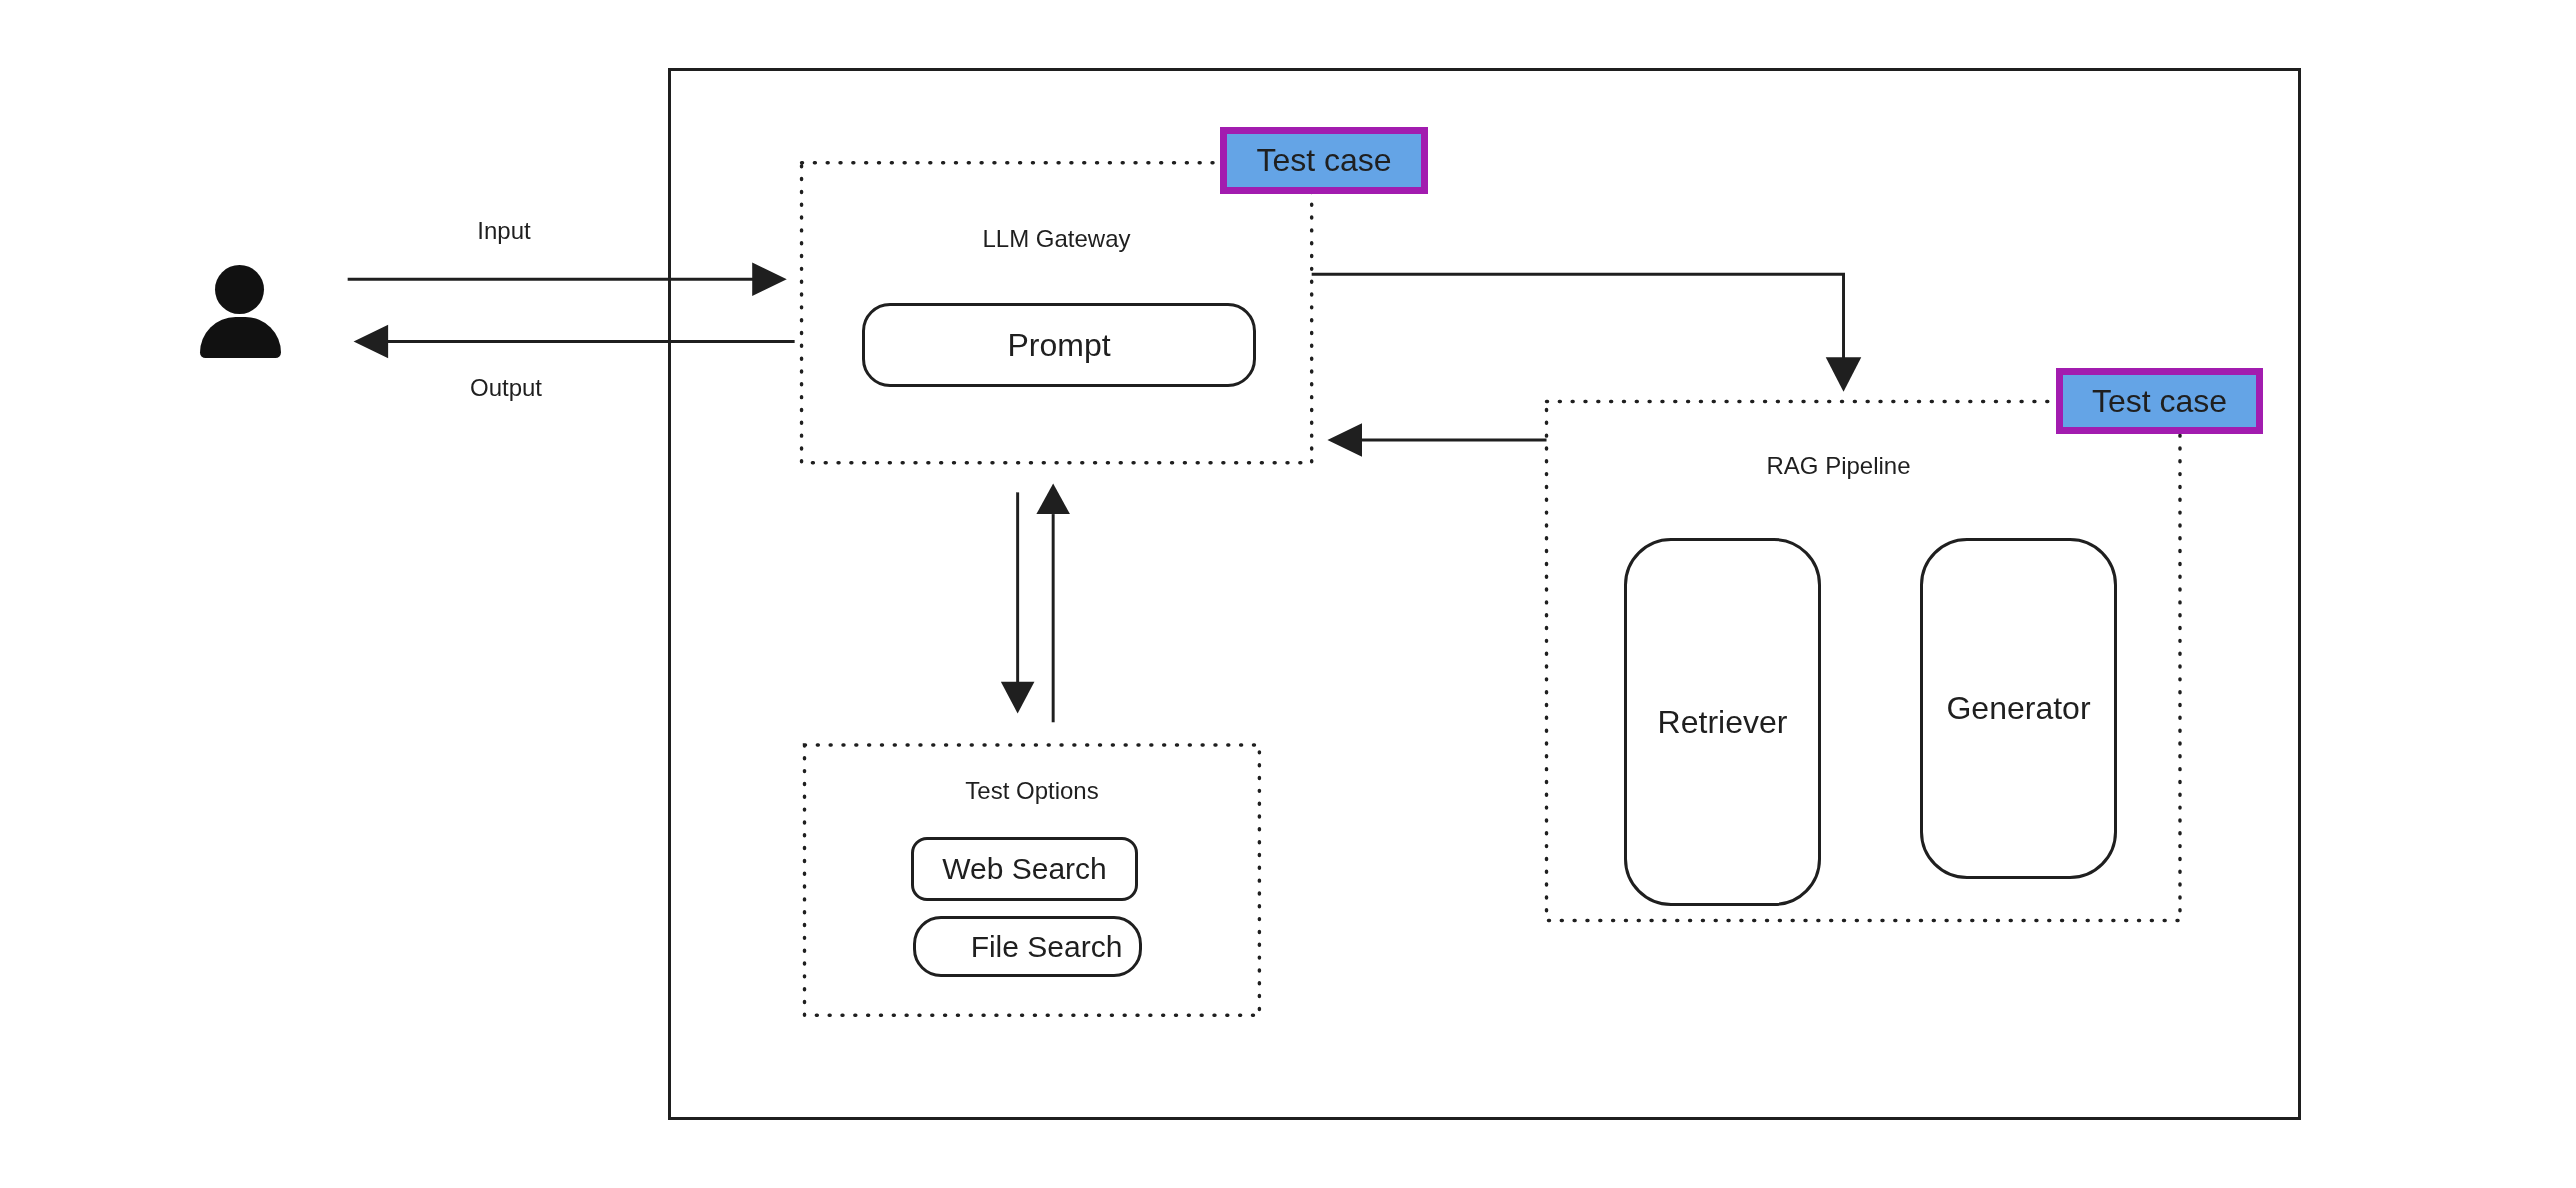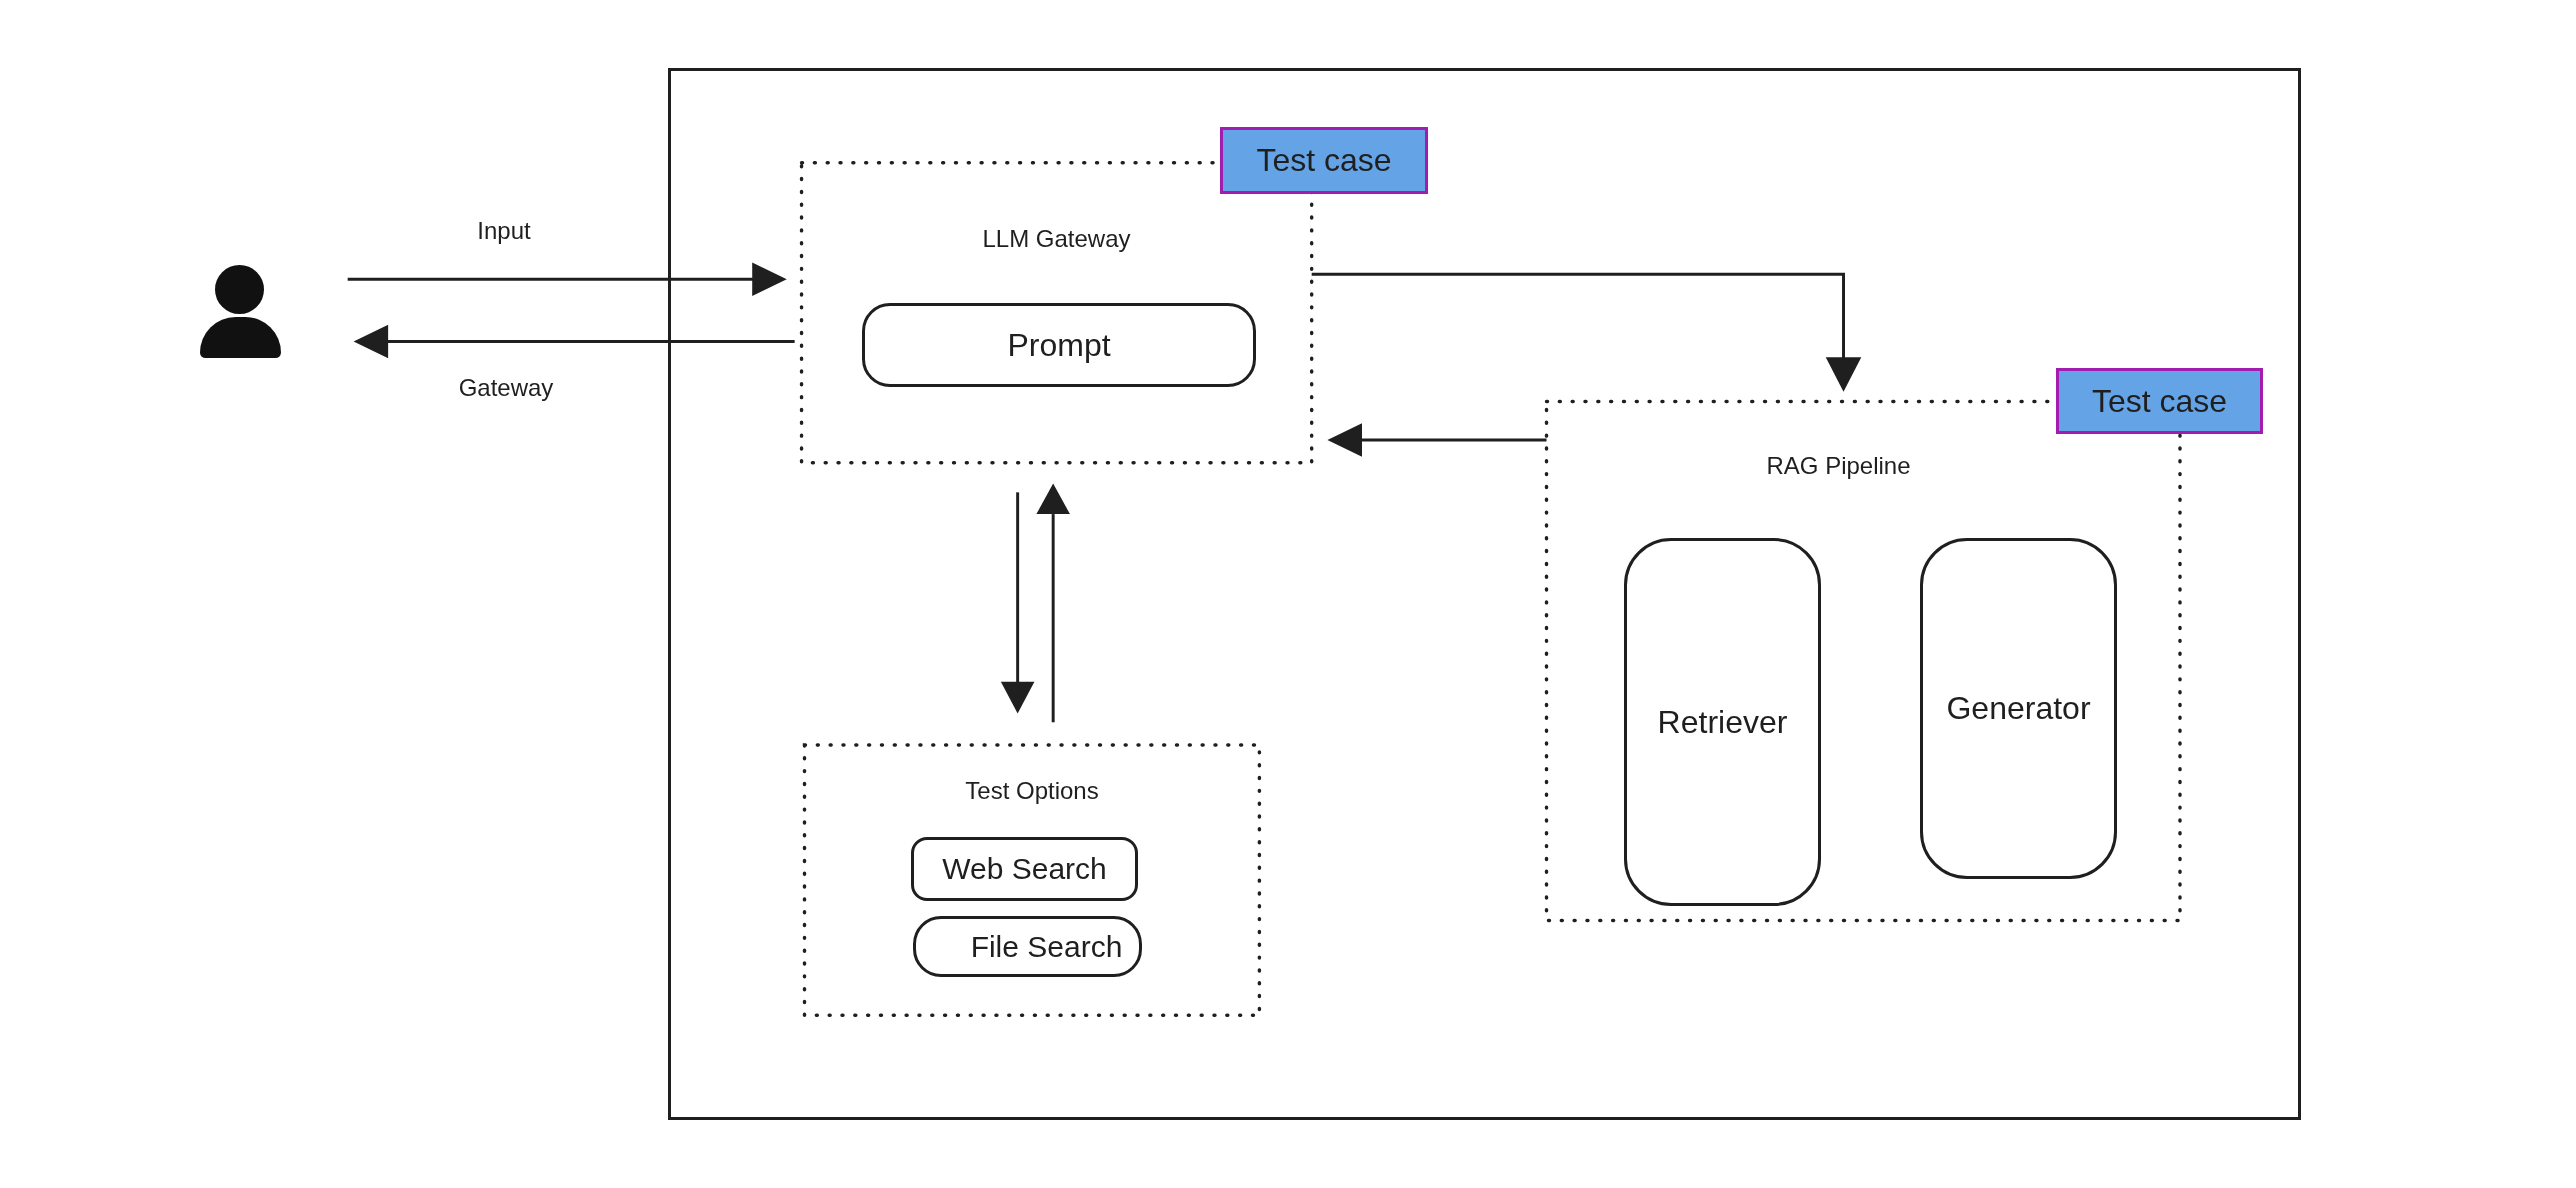--- a/index.html
+++ b/index.html
@@ -19,21 +19,21 @@
   }
   .diagram-label{
     text-align:center;font-size:24px;line-height:39px;white-space:nowrap;
   }
   .node{
     border:3px solid #1f1f1f;box-sizing:border-box;background:#ffffff;
     display:flex;align-items:center;justify-content:center;
     font-size:32px;white-space:nowrap;
   }
   .badge{
-    border:3px solid #a21caf;box-sizing:border-box;
+    border:7px solid #a21caf;box-sizing:border-box;
     display:flex;align-items:center;justify-content:center;
     font-size:32px;white-space:nowrap;
   }
   .person-head{
     left:215px;top:265px;width:49px;height:49px;border-radius:50%;background:#111;
   }
   .person-body{
     left:200px;top:317px;width:81px;height:41px;background:#111;
     border-radius:39px 39px 6px 6px;
   }
@@ -87,21 +87,21 @@
   </svg>
 
   <div class="abs outer-frame"></div>
 
   <div>
     <div class="abs person-head"></div>
     <div class="abs person-body"></div>
   </div>
 
   <div class="abs diagram-label" style="left:415px;top:211px;width:178px;">Input</div>
-  <div class="abs diagram-label" style="left:417px;top:368px;width:178px;">Gateway</div>
+  <div class="abs diagram-label" style="left:417px;top:368px;width:178px;">Output</div>
 
   <div class="abs diagram-label" style="left:859px;top:219px;width:395px;">LLM Gateway</div>
   <div class="abs node" style="left:862px;top:303px;width:394px;height:84px;border-radius:28px;">Prompt</div>
   <div class="abs badge" style="left:1220px;top:127px;width:208px;height:67px;background:#64a4e6;">Test case</div>
 
   <div class="abs diagram-label" style="left:1641px;top:446px;width:395px;">RAG Pipeline</div>
   <div class="abs node" style="left:1624px;top:538px;width:197px;height:368px;border-radius:47px;">Retriever</div>
   <div class="abs node" style="left:1920px;top:538px;width:197px;height:341px;border-radius:47px;">Generator</div>
   <div class="abs badge" style="left:2056px;top:368px;width:207px;height:66px;background:#64a4e6;">Test case</div>
 

